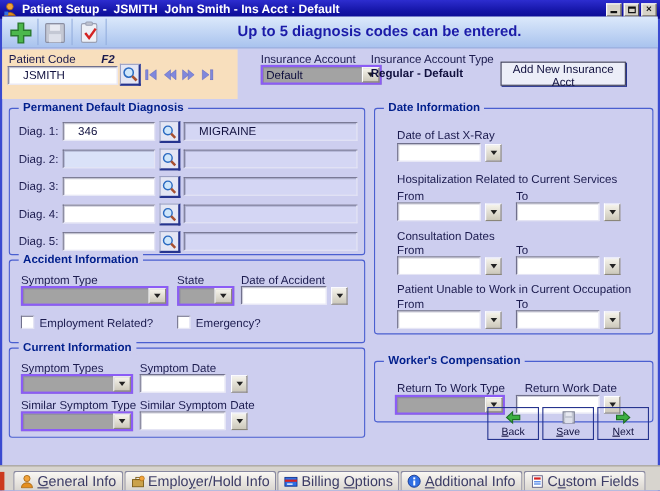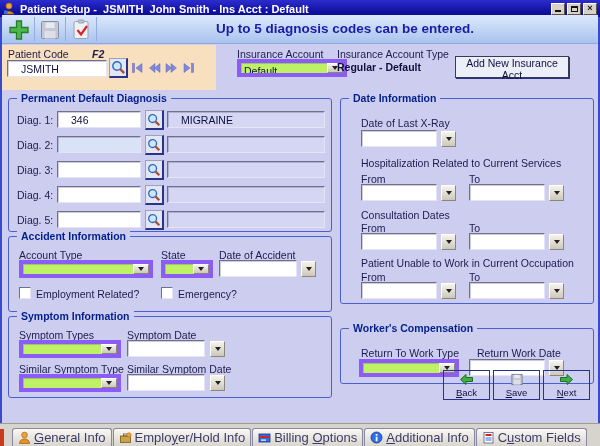--- a/index.html
+++ b/index.html
@@ -34,21 +34,21 @@
   .sunken { position:absolute; height:17px; background:#fff; border:1px solid;
     border-color:#70708c #e4e4f4 #e4e4f4 #70708c; box-shadow:inset 1px 1px 0 rgba(90,90,130,.3);
     font-family:"Liberation Sans",sans-serif; font-size:10.5px; color:#10103e; padding:1px 13px; }
   .sunken.focused { background:#dae2f8; }
   .sunken.ro { background:#d4d6f4; }
   .magbtn { position:absolute; width:19px; height:20px; background:#e4e6f4;
     border:1px solid #9aa0c4; border-right:2px solid #26348e; border-bottom:2px solid #26348e;
     display:flex; align-items:center; justify-content:center; padding:0; }
   .vcr { position:absolute; width:15px; height:14px; background:transparent; border:none;
     display:flex; align-items:center; justify-content:center; padding:0; }
-  .combo { position:absolute; height:18px; background:#bef264; border:4px solid #8b5cf6;
+  .combo { position:absolute; height:18px; background:#a3a3a3; border:2px solid #8b5cf6;
     box-shadow:inset 1px 1px 0 rgba(90,90,130,.3); display:flex; }
   .combo .val { flex:1; font-size:10.5px; color:#10103e; padding:2px 3px; overflow:hidden; white-space:nowrap; }
   .combo .cbtn { width:16px; background:linear-gradient(180deg,#f6f4ec,#ccc8ba);
     border:1px solid; border-color:#fff #8a867a #8a867a #fff; display:flex;
     align-items:center; justify-content:center; padding:0; }
   .tri { width:0; height:0; border-left:3px solid transparent; border-right:3px solid transparent;
     border-top:4px solid #222; }
   .dropbtn { position:absolute; width:15px; height:16px;
     background:linear-gradient(180deg,#f6f4ec,#ccc8ba); border:1px solid;
     border-color:#fff #8a867a #8a867a #fff; display:flex; align-items:center;
@@ -238,21 +238,21 @@
             <circle cx="6" cy="6" r="4.2" fill="#cfe6fa" stroke="#2a6ac0" stroke-width="1.4"></circle>
             <line x1="9.2" y1="9.2" x2="13.2" y2="13.2" stroke="#a85030" stroke-width="2.4"></line>
           </svg>
         </button>
       <input class="sunken ro desc" readonly="" value="" style="">
     </div>
   </div>
 
   <div class="group" style="left:6px; top:236px; width:324px; height:76px;">
     <span class="gtitle">Accident Information</span>
-    <span class="lbl" style="left:10px; top:12px;">Account Type</span>
+    <span class="lbl" style="left:10px; top:12px;">Symptom Type</span>
     <span class="lbl" style="left:152px; top:12px;">State</span>
     <span class="lbl" style="left:210px; top:12px;">Date of Accident</span>
     <div class="combo" style="left:10px; top:23px; width:134px;">
       <span class="val"></span>
       <button class="cbtn">
           <span class="tri"></span>
         </button>
     </div>
     <div class="combo" style="left:152px; top:23px; width:52px;">
       <span class="val"></span>
@@ -264,21 +264,21 @@
     <button class="dropbtn" style="left:292px; top:24px;">
         <span class="tri"></span>
       </button>
     <span class="cb" style="left:10px; top:50px;"></span>
     <span class="lbl" style="left:27px; top:51px;">Employment Related?</span>
     <span class="cb" style="left:152px; top:50px;"></span>
     <span class="lbl" style="left:169px; top:51px;">Emergency?</span>
   </div>
 
   <div class="group" style="left:6px; top:316px; width:324px; height:82px;">
-    <span class="gtitle">Symptom Information</span>
+    <span class="gtitle">Current Information</span>
     <span class="lbl" style="left:10px; top:12px;">Symptom Types</span>
     <span class="lbl" style="left:118px; top:12px;">Symptom Date</span>
     <div class="combo" style="left:10px; top:23px; width:102px;">
       <span class="val"></span>
       <button class="cbtn">
           <span class="tri"></span>
         </button>
     </div>
     <input class="sunken" style="left: 118px; top: 23px; width: 78px;">
     <button class="dropbtn" style="left:201px; top:24px;">

